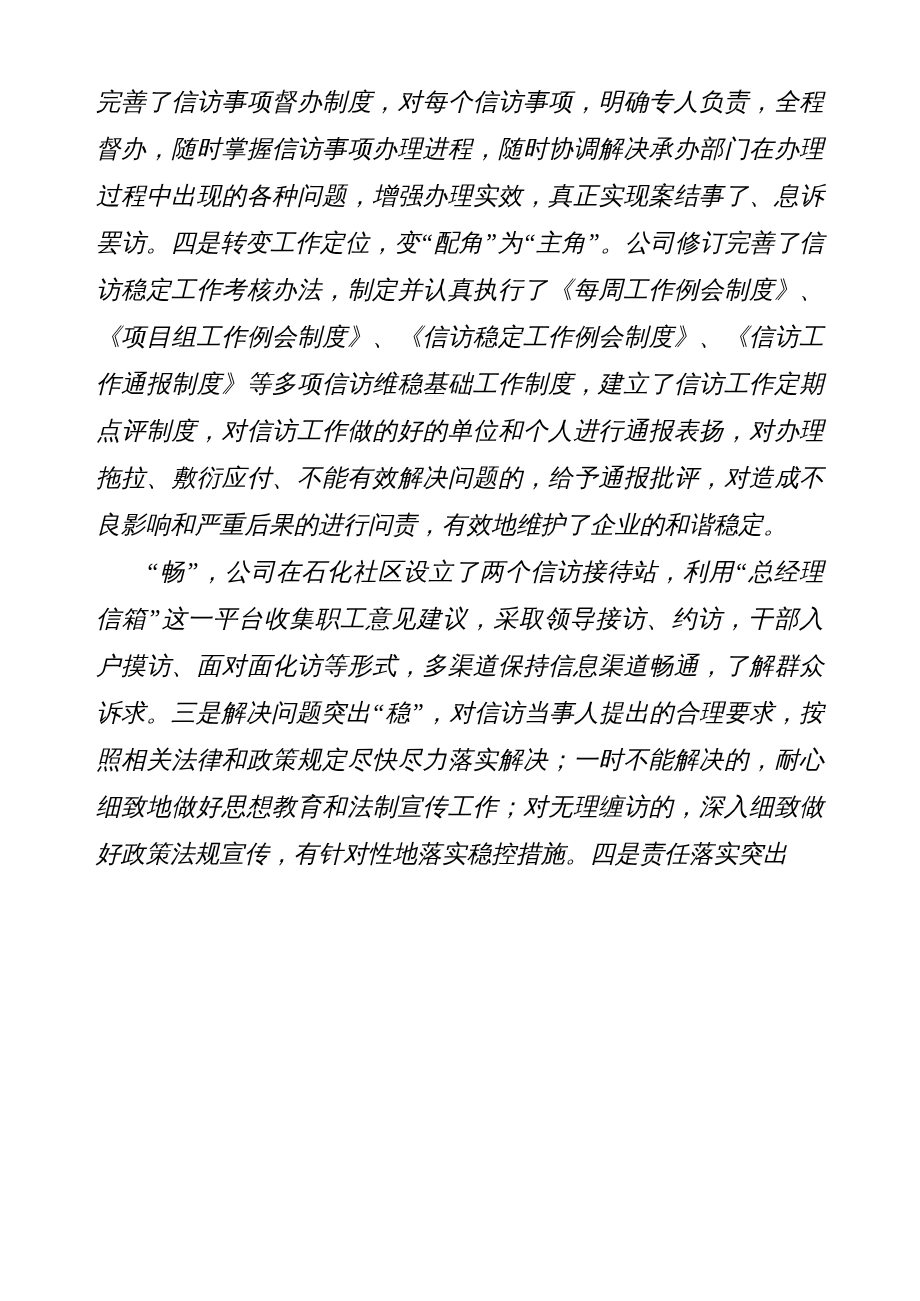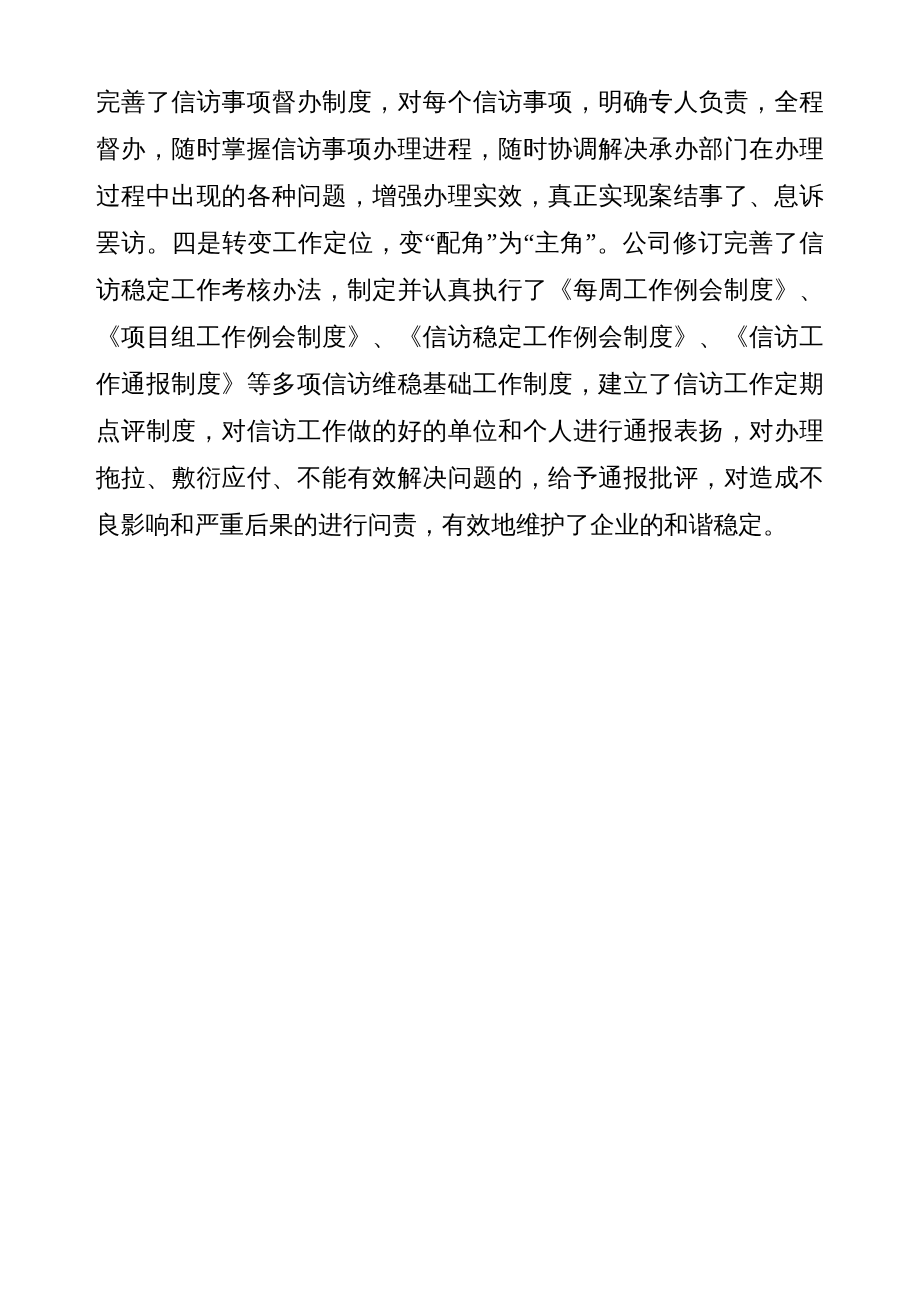--- a/index.html
+++ b/index.html
@@ -14,20 +14,21 @@
     color: #000000;
     overflow: hidden;
   }
   .page {
     position: relative;
     width: 920px;
     height: 1301px;
     background: #ffffff;
     box-sizing: border-box;
     padding: 78px 96px 60px 96px;
+    font-style: italic;
   }
   .doc-body {
     font-size: 24.5px;
     line-height: 47px;
     text-align: justify;
     text-justify: inter-ideograph;
     letter-spacing: 0.2px;
   }
   .para {
     margin: 0 0 0 0;
@@ -39,14 +40,15 @@
   .para + .para {
     margin-top: 0;
   }
 </style>
 </head>
 <body>
 
 <div class="page">
   <div class="doc-body">
     <p class="para">完善了信访事项督办制度，对每个信访事项，明确专人负责，全程督办，随时掌握信访事项办理进程，随时协调解决承办部门在办理过程中出现的各种问题，增强办理实效，真正实现案结事了、息诉罢访。四是转变工作定位，变“配角”为“主角”。公司修订完善了信访稳定工作考核办法，制定并认真执行了《每周工作例会制度》、《项目组工作例会制度》、《信访稳定工作例会制度》、《信访工作通报制度》等多项信访维稳基础工作制度，建立了信访工作定期点评制度，对信访工作做的好的单位和个人进行通报表扬，对办理拖拉、敷衍应付、不能有效解决问题的，给予通报批评，对造成不良影响和严重后果的进行问责，有效地维护了企业的和谐稳定。</p>
+    <p class="para indent">“畅”，公司在石化社区设立了两个信访接待站，利用“总经理信箱”这一平台收集职工意见建议，采取领导接访、约访，干部入户摸访、面对面化访等形式，多渠道保持信息渠道畅通，了解群众诉求。三是解决问题突出“稳”，对信访当事人提出的合理要求，按照相关法律和政策规定尽快尽力落实解决；一时不能解决的，耐心细致地做好思想教育和法制宣传工作；对无理缠访的，深入细致做好政策法规宣传，有针对性地落实稳控措施。四是责任落实突出</p>
   </div>
 </div>
 
 </body></html>

